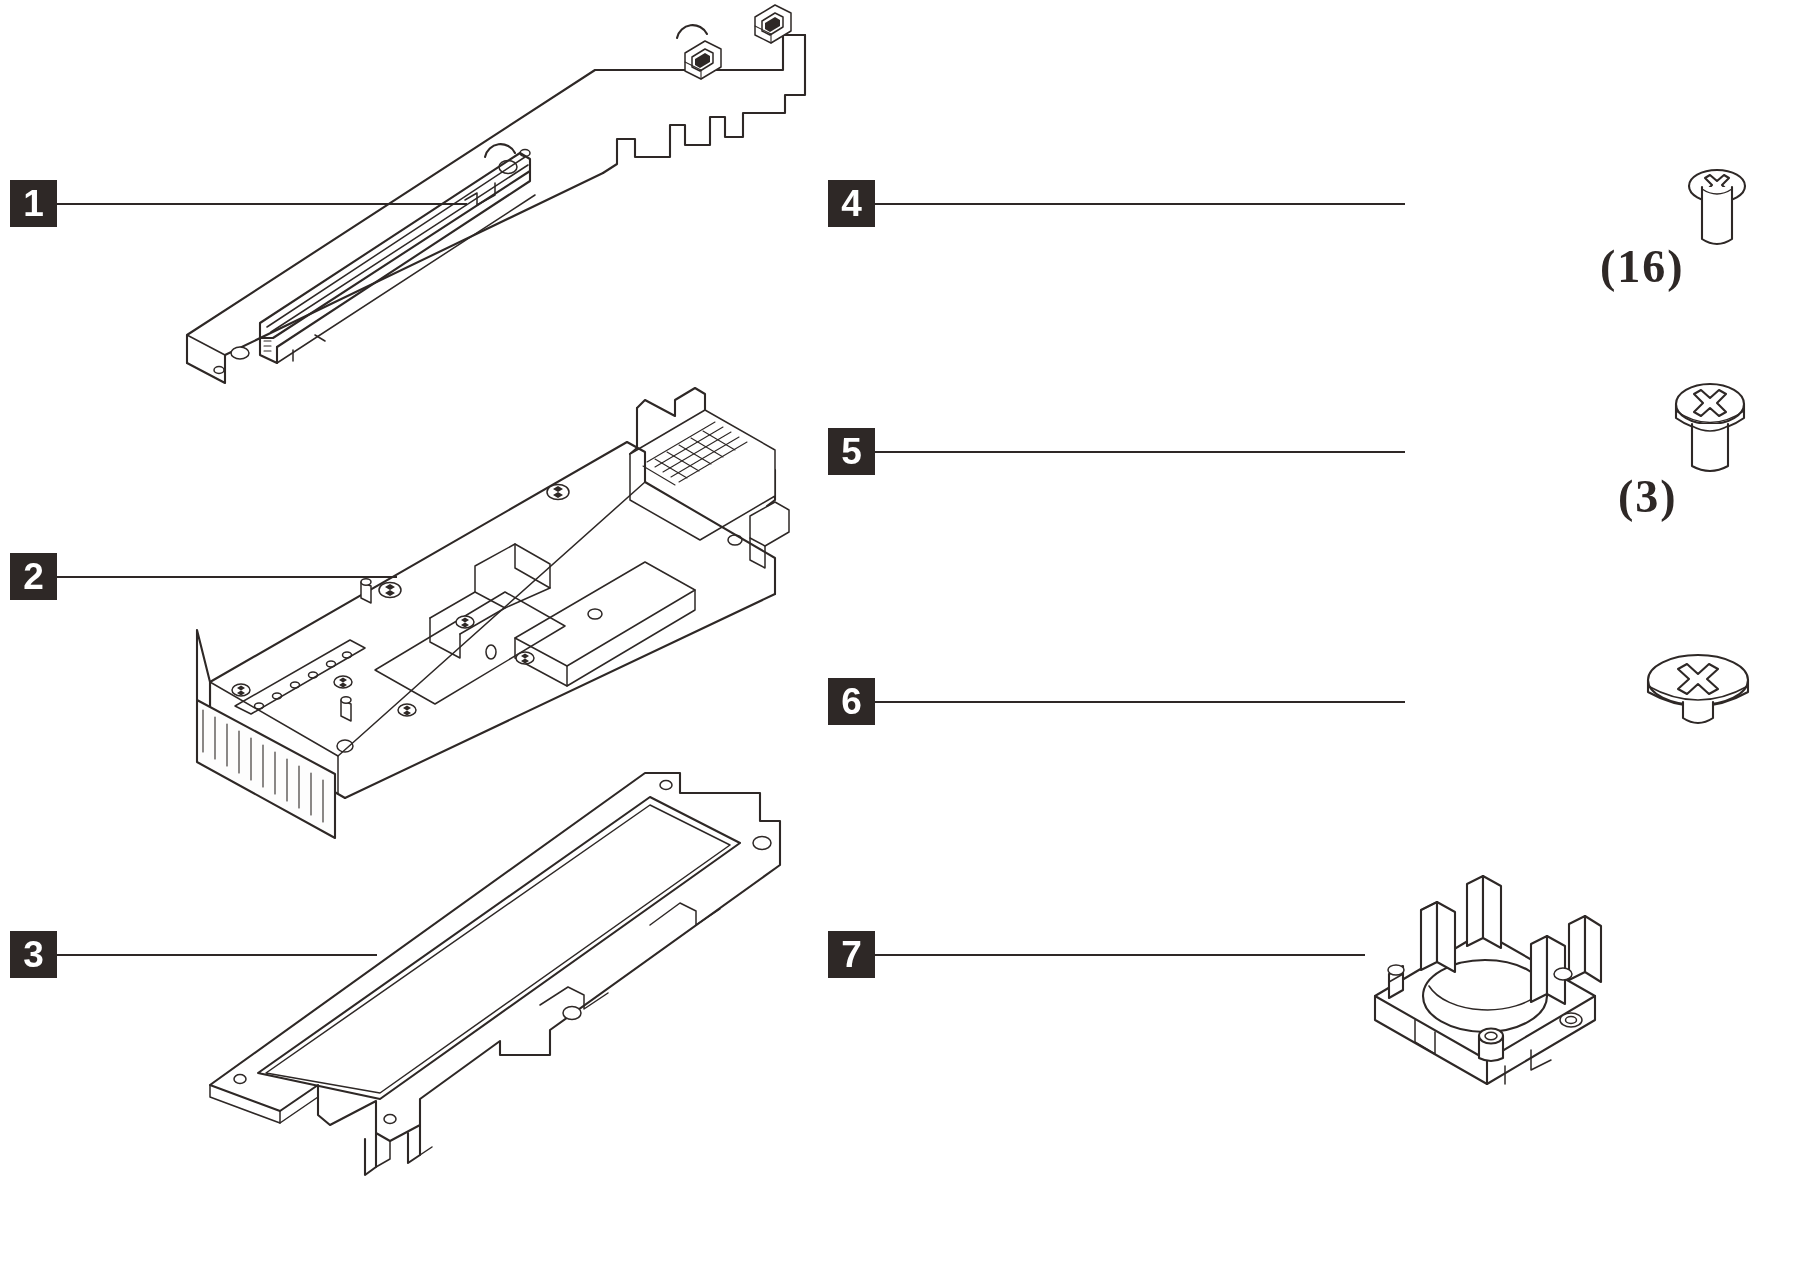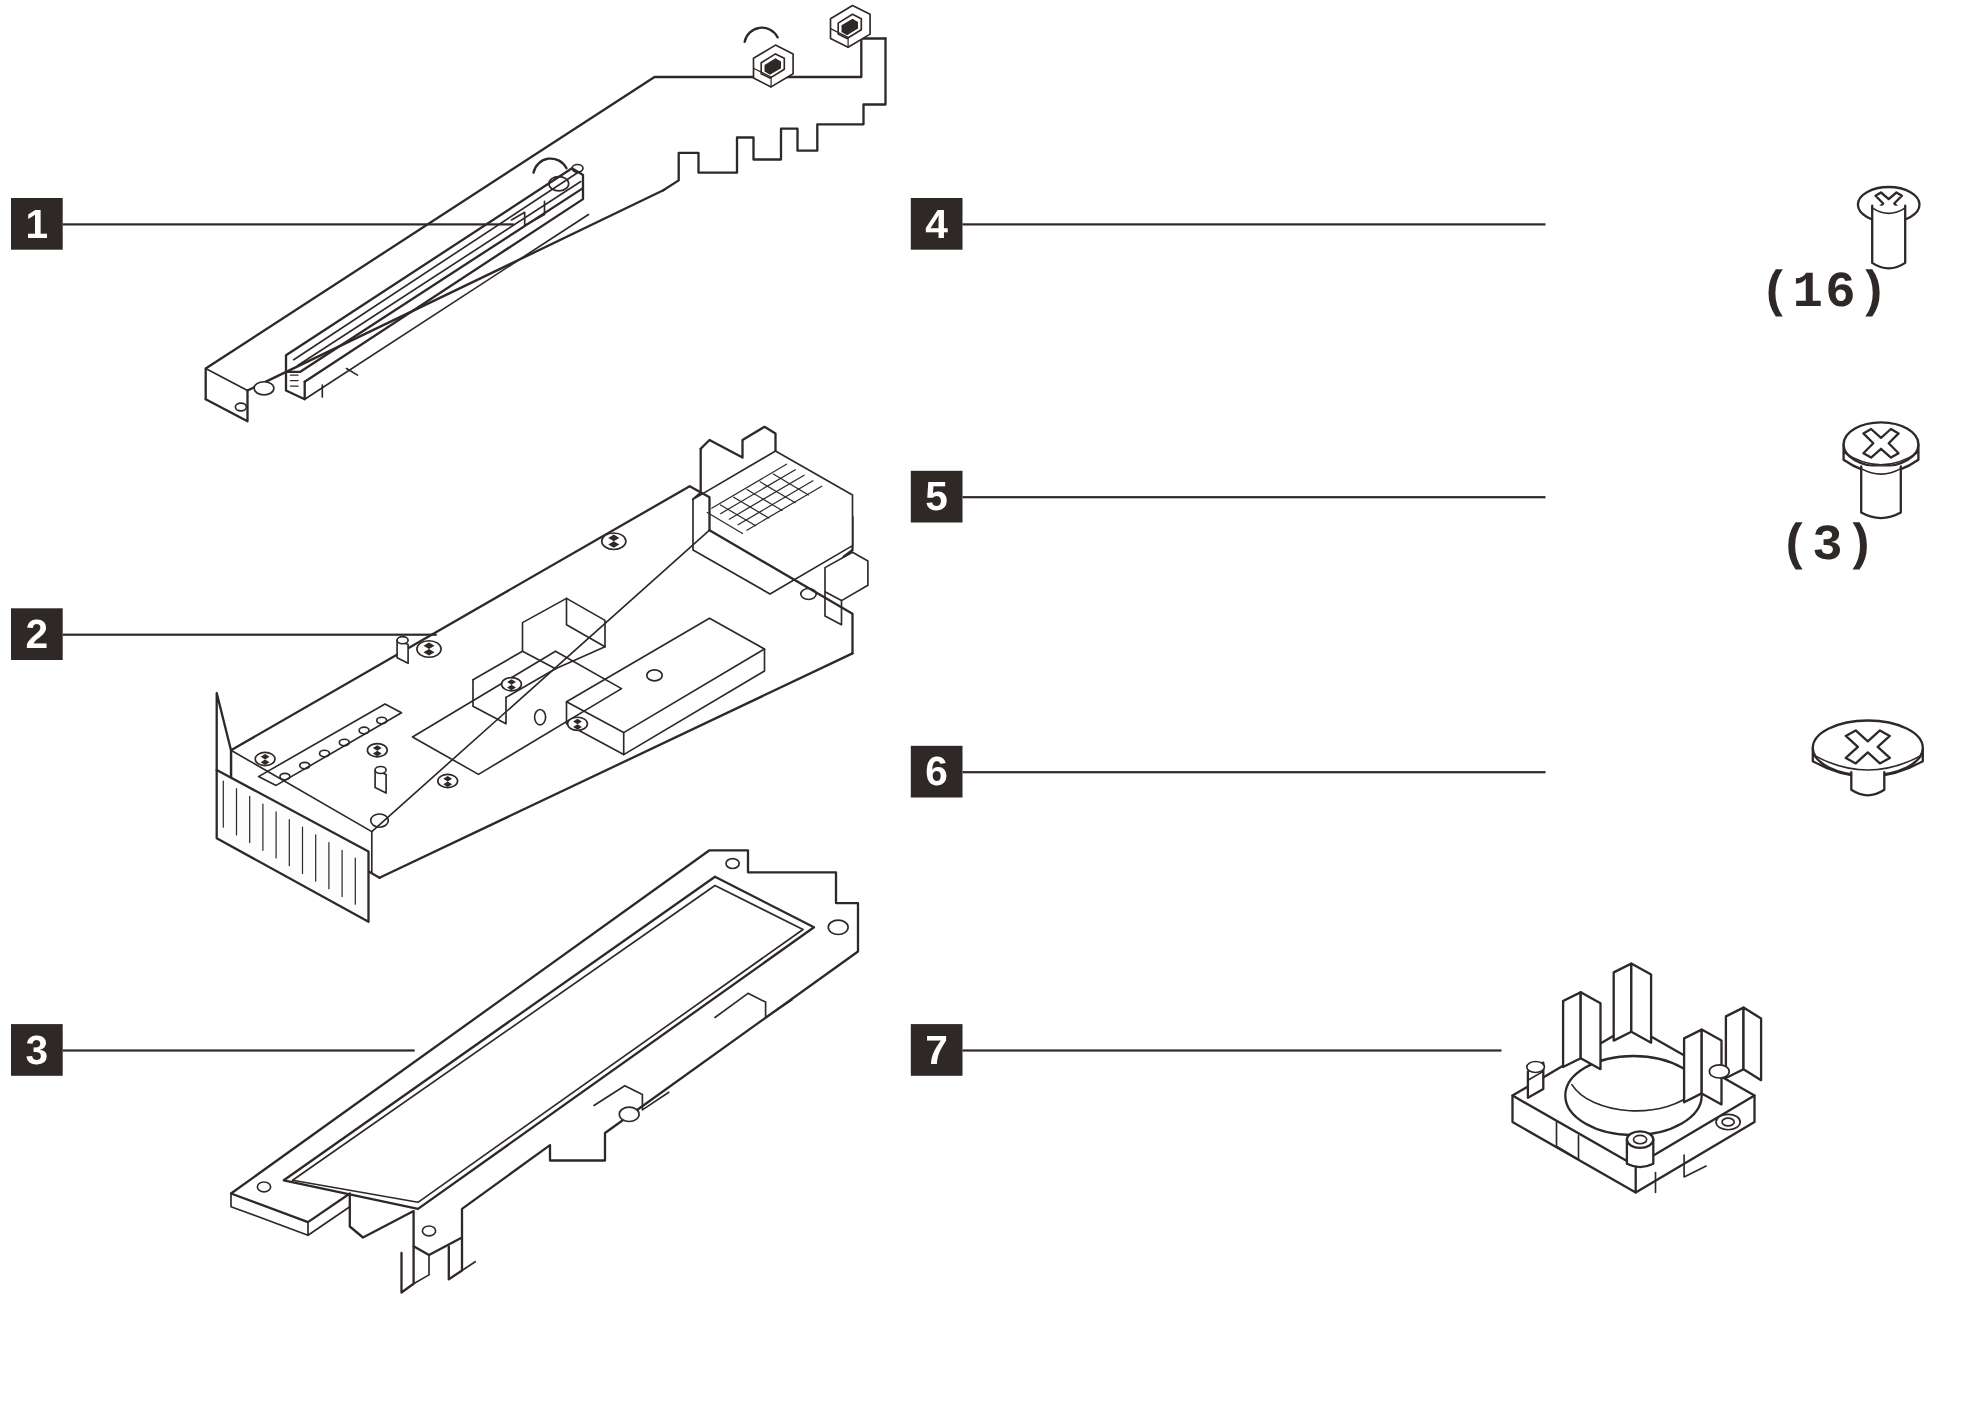--- a/index.html
+++ b/index.html
@@ -28,21 +28,21 @@
   .leader{
     position:absolute;
     height:0;
     border-top:2px solid #2e2826;
   }
   .qty{
     position:absolute;
     color:#2e2826;
     font-size:46px;
     font-weight:bold;
-    font-family:Liberation Mono, monospace;
+    font-family:Liberation Serif, serif;
     letter-spacing:2px;
     white-space:nowrap;
   }
   .art{position:absolute;}
   .art svg{display:block;overflow:visible;}
   
   .ln{fill:none;stroke:#2e2826;stroke-width:2.1;stroke-linejoin:round;stroke-linecap:round;}
   .ln-t{fill:none;stroke:#2e2826;stroke-width:1.5;stroke-linejoin:round;stroke-linecap:round;}
   .ln-h{fill:none;stroke:#2e2826;stroke-width:1.1;stroke-linejoin:round;stroke-linecap:round;}
   .fl{fill:#ffffff;stroke:#2e2826;stroke-width:2.1;stroke-linejoin:round;stroke-linecap:round;}

